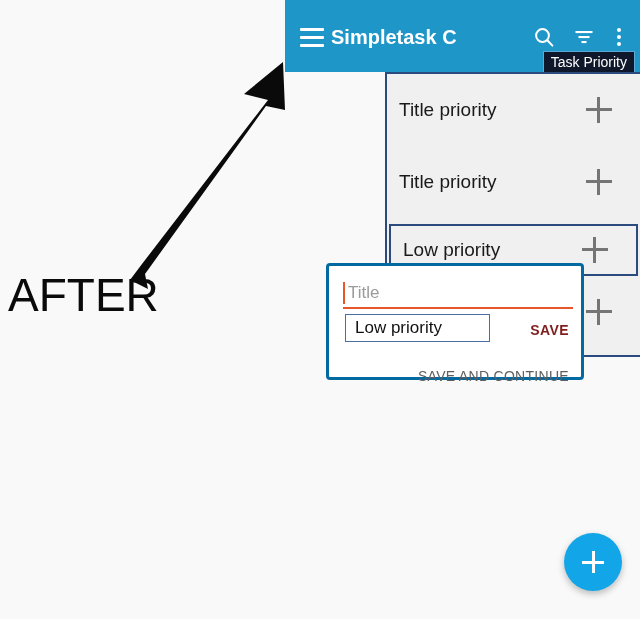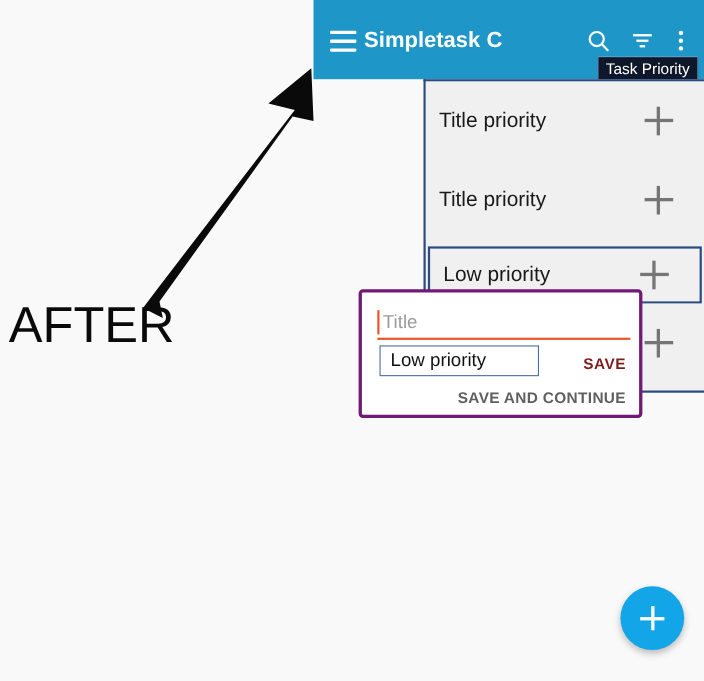--- a/index.html
+++ b/index.html
@@ -222,21 +222,21 @@
   }
 
   
   #add-task-dialog {
     position: absolute;
     left: 326px;
     top: 263px;
     width: 258px;
     height: 117px;
     background: #ffffff;
-    border: 3px solid #701a75;
+    border: 3px solid #0369a1;
     border-radius: 4px;
     box-sizing: border-box;
     z-index: 20;
   }
   #title-field {
     position: absolute;
     left: 14px;
     top: 14px;
     width: 230px;
     height: 28px;
@@ -285,23 +285,23 @@
     right: 12px;
     top: 56px;
     font-size: 14px;
     font-weight: 700;
     letter-spacing: 0.4px;
     color: #7f1d1d;
   }
   #save-continue-button {
     position: absolute;
     right: 12px;
-    top: 87px;
+    top: 102px;
     font-size: 14px;
-    font-weight: 700;
+    font-weight: 400;
     letter-spacing: 0.3px;
     color: #5f5f5f;
   }
 </style>
 </head>
 <body>
 
 <div id="app-screen">
 
   <div id="app-bar">

